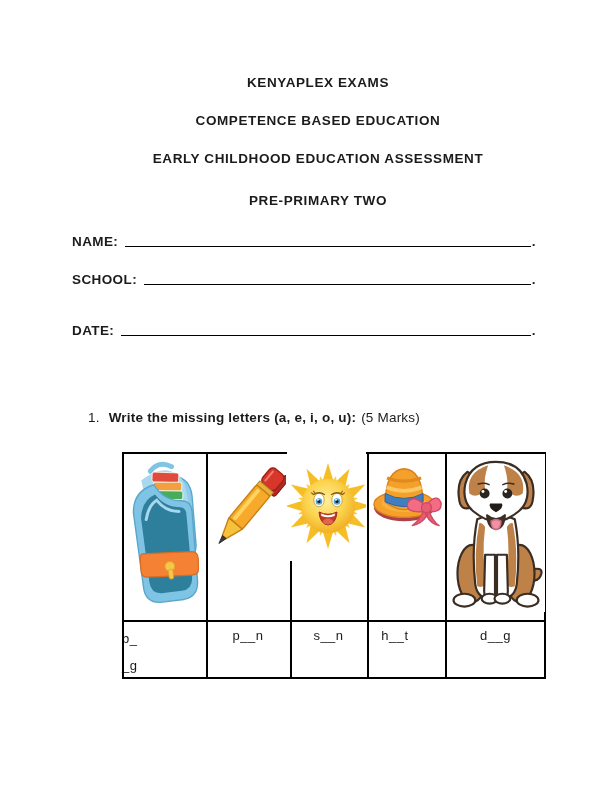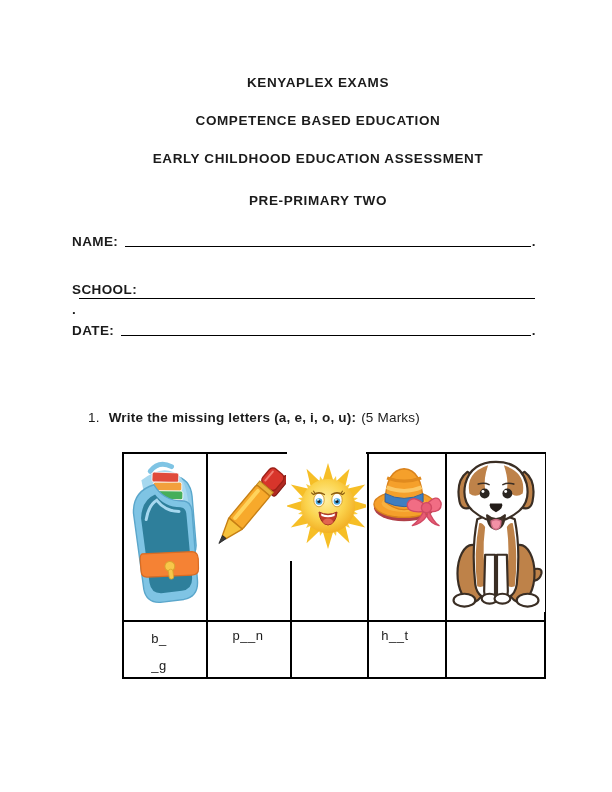--- a/index.html
+++ b/index.html
@@ -17,21 +17,21 @@
   .h1 { top:74px; }
   .h2 { top:112px; }
   .h3 { top:150px; }
   .h4 { top:192px; }
   .field-row {
     position:absolute; left:72px; width:464px; height:19px;
     display:flex; 
     font-weight:bold; font-size:13.5px; letter-spacing:0.4px; line-height:17px;
   }
   .f-name   { top:233px; }
-  .f-school { top:281px;flex-direction:column; }
+  .f-school { top:271px; }
   .f-date   { top:322px; }
   .field-row .blank {
     flex:1; height:14px; border-bottom:1.7px solid #000;
     margin:0 1px 2px 7px;
   }
   .field-row .dot { margin-bottom:0; }
   .section-title {
     position:absolute; top:368px; left:0; width:100%; text-align:center;
     font-weight:bold; font-size:13.5px; letter-spacing:0.6px;
   }
@@ -49,21 +49,21 @@
 
   .img-box { position:absolute; z-index:2; background:#ffffff; }
   .img-box svg { display:block; width:100%; height:100%; }
 
   .answer-cell {
     position:absolute; top:169.6px; height:57.4px; z-index:0;
     font-size:13px; letter-spacing:0.5px; padding-top:6px;
     text-align:center;
   }
   .answer-cell.first {
-    text-align:center; padding-right:10px; padding-top:3px; line-height:27px;
+    text-align:left; padding-right:10px; padding-top:3px; line-height:27px;
   }
   .answer-cell span { display:block; }
   .answer-cell.inline span { display:inline; }
 </style>
 </head>
 <body>
 
 <div class="page">
 
   <div class="hline-text h1">KENYAPLEX EXAMS</div>
@@ -252,18 +252,24 @@
       </svg>
     </div>
 
     <div class="answer-cell first" style="left:0; width:84px;">
       <span>b_</span>
       <span>_g</span>
     </div>
     <div class="answer-cell inline" style="left:84px; width:84px;border-radius:7px;">
       <span>p__n</span>
     </div>
+    <div class="answer-cell inline" style="left:168px; width:77px;">
+      <span>s__n</span>
+    </div>
     <div class="answer-cell inline" style="left:245px; width:56px;border-radius:21px;">
       <span>h__t</span>
     </div>
+    <div class="answer-cell inline" style="left:323px; width:101px;">
+      <span>d__g</span>
+    </div>
   </div>
 
 </div>
 
 </body></html>

